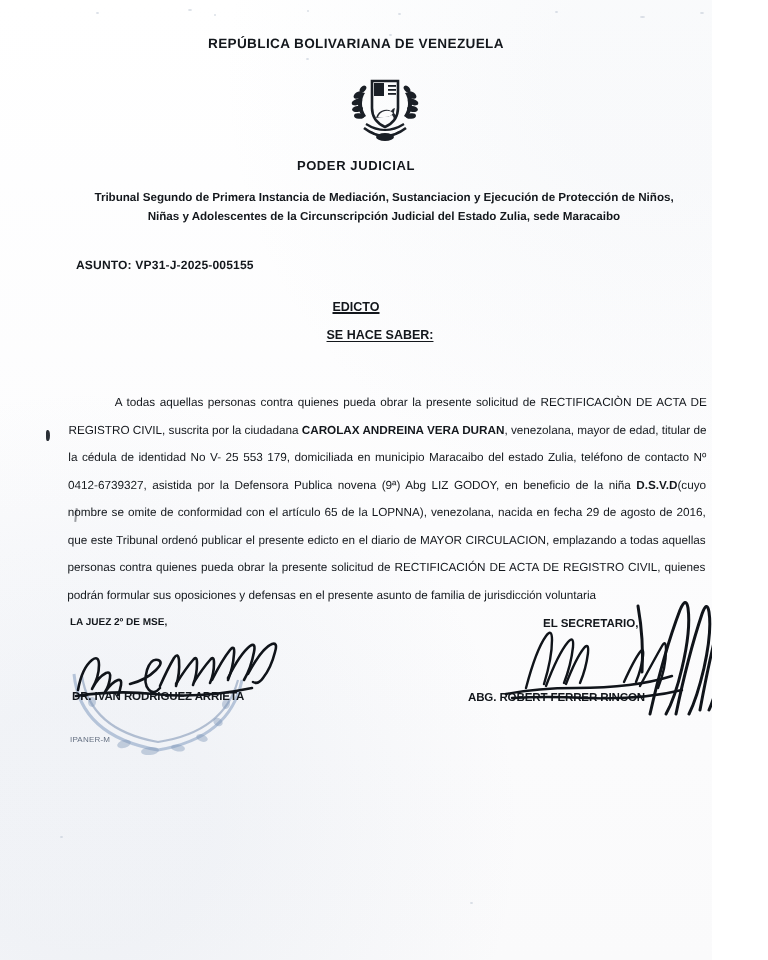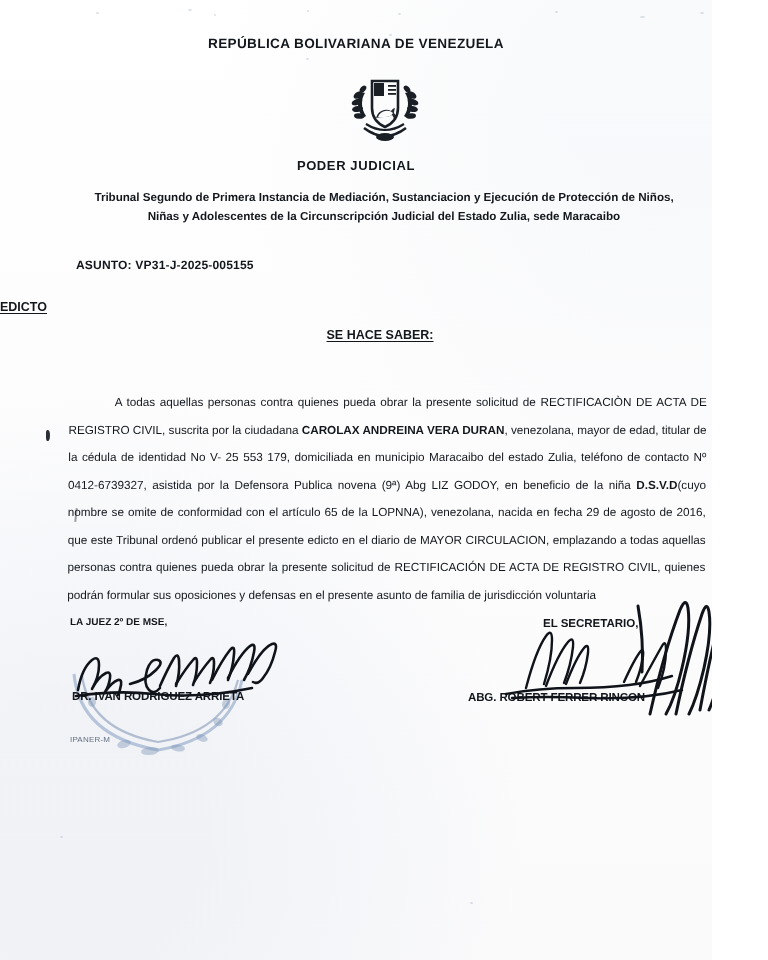--- a/index.html
+++ b/index.html
@@ -87,22 +87,24 @@
     font-size: 12px;
     font-weight: bold;
     letter-spacing: .2px;
     transform: skewX(-0.5deg);
   }
 
   .edicto-title {
     position: absolute;
     left: 0; right: 0;
     top: 300px;
+    text-align: center;
     font-size: 12.5px;
     font-weight: bold;
+    text-decoration: underline;
   }
   .edicto-title span { text-decoration: underline; text-underline-offset: 2px; }
 
   .se-hace-saber {
     position: absolute;
     left: 0; right: 0;
     top: 328px;
     text-align: center;
     font-size: 12.5px;
     font-weight: bold;

